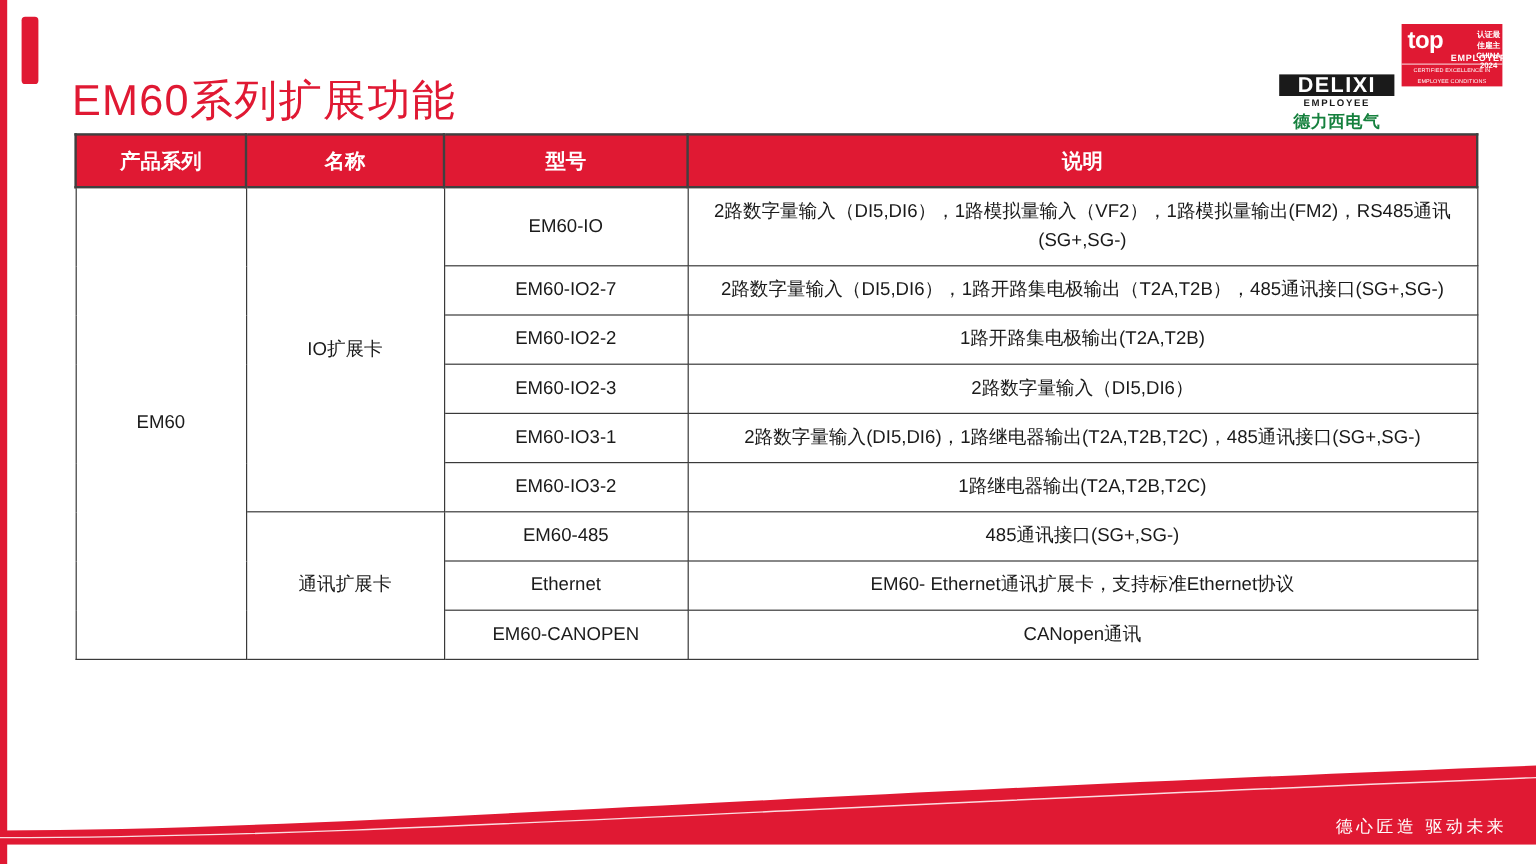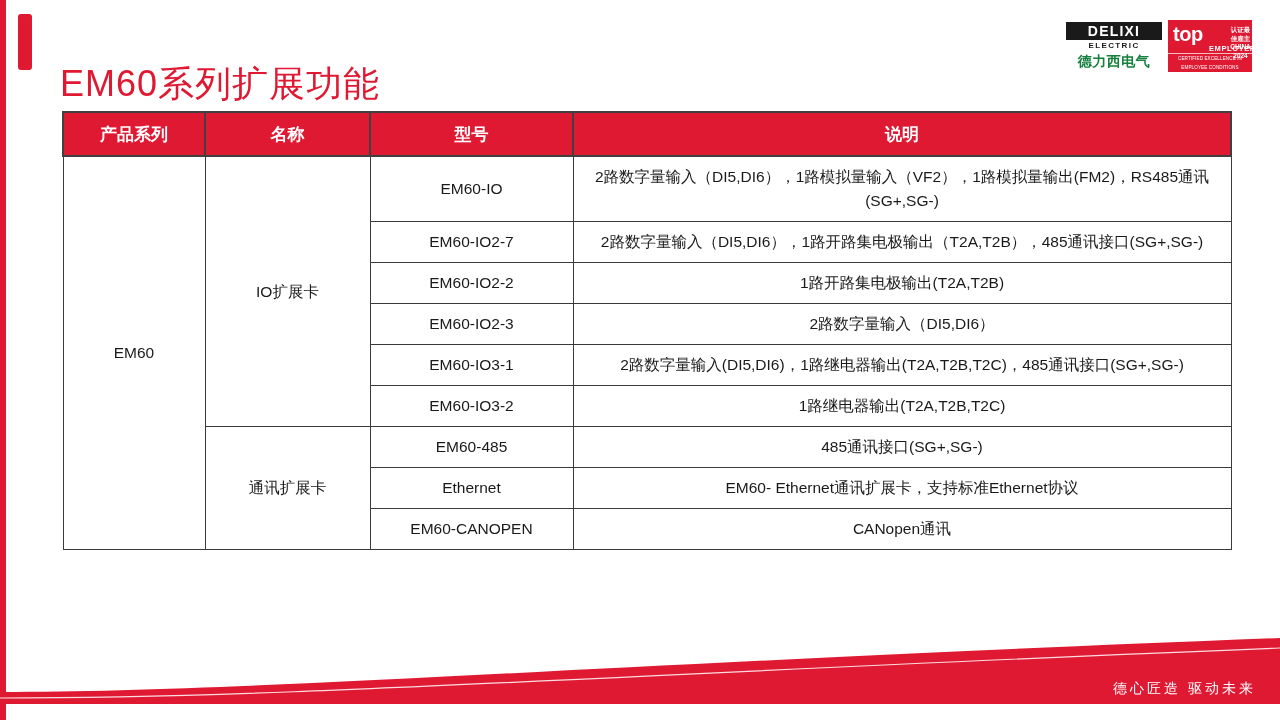--- a/index.html
+++ b/index.html
@@ -53,25 +53,26 @@
     gap: 6px;
   }
   .delixi-logo {
     width: 96px;
     text-align: center;
     padding-top: 2px;
   }
   .delixi-en {
     background: #1a1a1a;
     color: #ffffff;
-    font-size: 14px;
+    font-size: 18px;
     font-weight: bold;
     letter-spacing: 1.2px;
     line-height: 16px;
     padding: 1px 0;
+    margin-top: 40px;
   }
   .delixi-sub {
     color: #1a1a1a;
     font-size: 8px;
     letter-spacing: 1.4px;
     line-height: 11px;
     font-weight: bold;
   }
   .delixi-cn {
     color: #15803d;
@@ -208,21 +209,21 @@
 
 <div class="left-edge"></div>
 
 <div class="slide-header">
   <div class="title-bar"></div>
   <div class="slide-title">EM60系列扩展功能</div>
 
   <div class="logo-group">
     <div class="delixi-logo">
       <div class="delixi-en">DELIXI</div>
-      <div class="delixi-sub">ELECTRIC</div>
+      <div class="delixi-sub">EMPLOYEE</div>
       <div class="delixi-cn">德力西电气</div>
     </div>
 
     <div class="top-emp">
       <div class="top-emp-inner">
         <div class="top-emp-left">
           <div class="top-word">top</div>
           <div class="emp-word">EMPLOYER</div>
         </div>
         <div class="top-emp-right">

